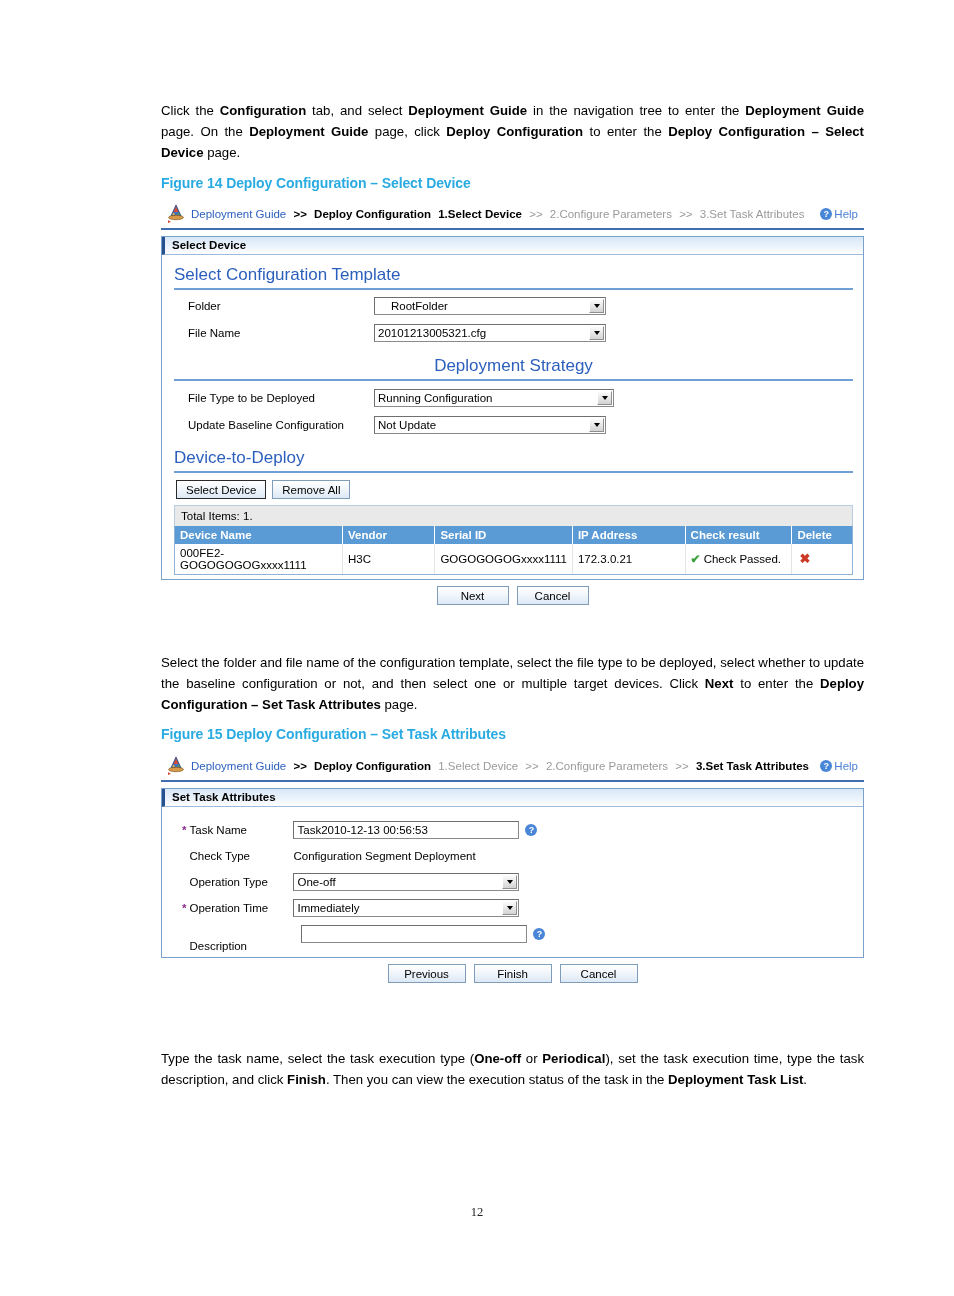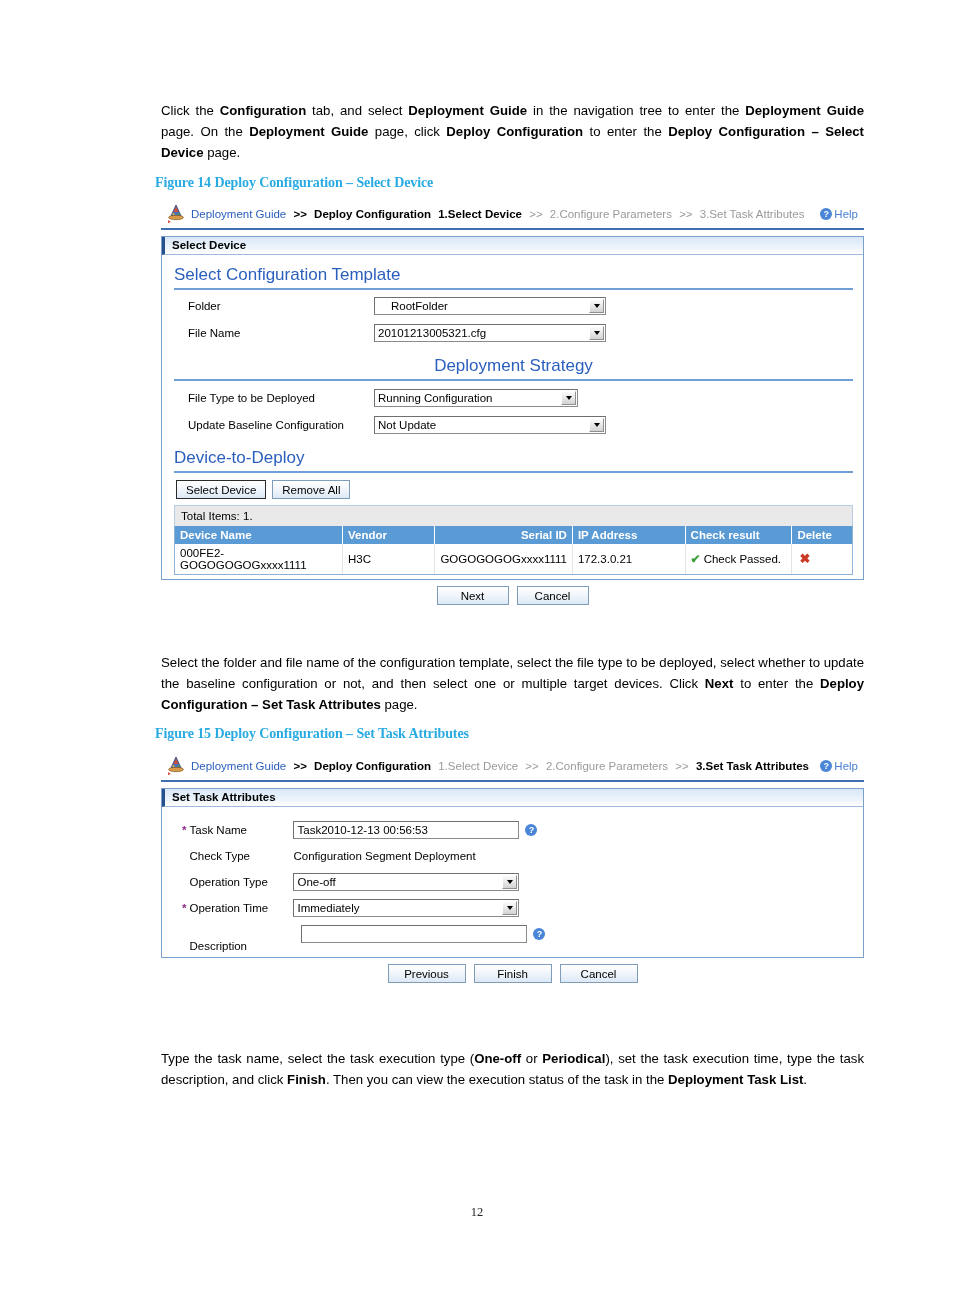--- a/index.html
+++ b/index.html
@@ -32,27 +32,26 @@
     font-family: "Liberation Sans", sans-serif;
     font-size: 13.2px;
     line-height: 21px;
     text-align: justify;
     color: #000;
   }
   .prose b { font-weight: bold; }
 
   .fig-title {
     position: absolute;
-    left: 155px;
+    left: 161px;
     width: 703px;
     font-size: 14px;
     font-weight: bold;
     color: #29ABE2;
     letter-spacing: -0.1px;
-    font-family: Liberation Serif, serif;
   }
 
   
   .shot {
     position: absolute;
     left: 161px;
     width: 703px;
     background: #ffffff;
     font-family: "Liberation Sans", sans-serif;
     font-size: 11.5px;
@@ -321,21 +320,21 @@
             <span class="arrowbox">
                 <span class="caret"></span>
               </span>
           </span>
         </div>
 
         <div class="sec" style="margin-top:6px;text-align:center;">Deployment Strategy</div>
 
         <div class="frow" style="margin-top:3px;">
           <span class="flabel" style="width:186px;">File Type to be Deployed</span>
-          <span class="sel" style="width:204px;text-align:right;">
+          <span class="sel" style="width:240px;text-align:right;">
             <span>Running Configuration</span>
             <span class="arrowbox">
                 <span class="caret"></span>
               </span>
           </span>
         </div>
 
         <div class="frow">
           <span class="flabel" style="width:186px;">Update Baseline Configuration</span>
           <span class="sel" style="width:232px;">
@@ -354,21 +353,21 @@
         </div>
 
         <div>
           <div class="total" style="border:1px solid #b6cde4;border-bottom:none;background:#e9e9e9;font-size:11.5px;padding:4px 6px;">Total Items: 1.</div>
           <div class="tblwrap">
             <table class="tbl">
               <thead>
                 <tr>
                   <th style="width:25%;">Device Name</th>
                   <th style="width:14%;">Vendor</th>
-                  <th style="width:19%;text-align:right;">Serial ID</th>
+                  <th style="width:19%;">Serial ID</th>
                   <th style="width:17%;">IP Address</th>
                   <th style="width:16%;">Check result</th>
                   <th style="width:9%;">Delete</th>
                 </tr>
               </thead>
               <tbody>
                 <tr>
                   <td class="cellwrap">000FE2-GOGOGOGOGxxxx1111</td>
                   <td>H3C</td>
                   <td>GOGOGOGOGxxxx1111</td>

